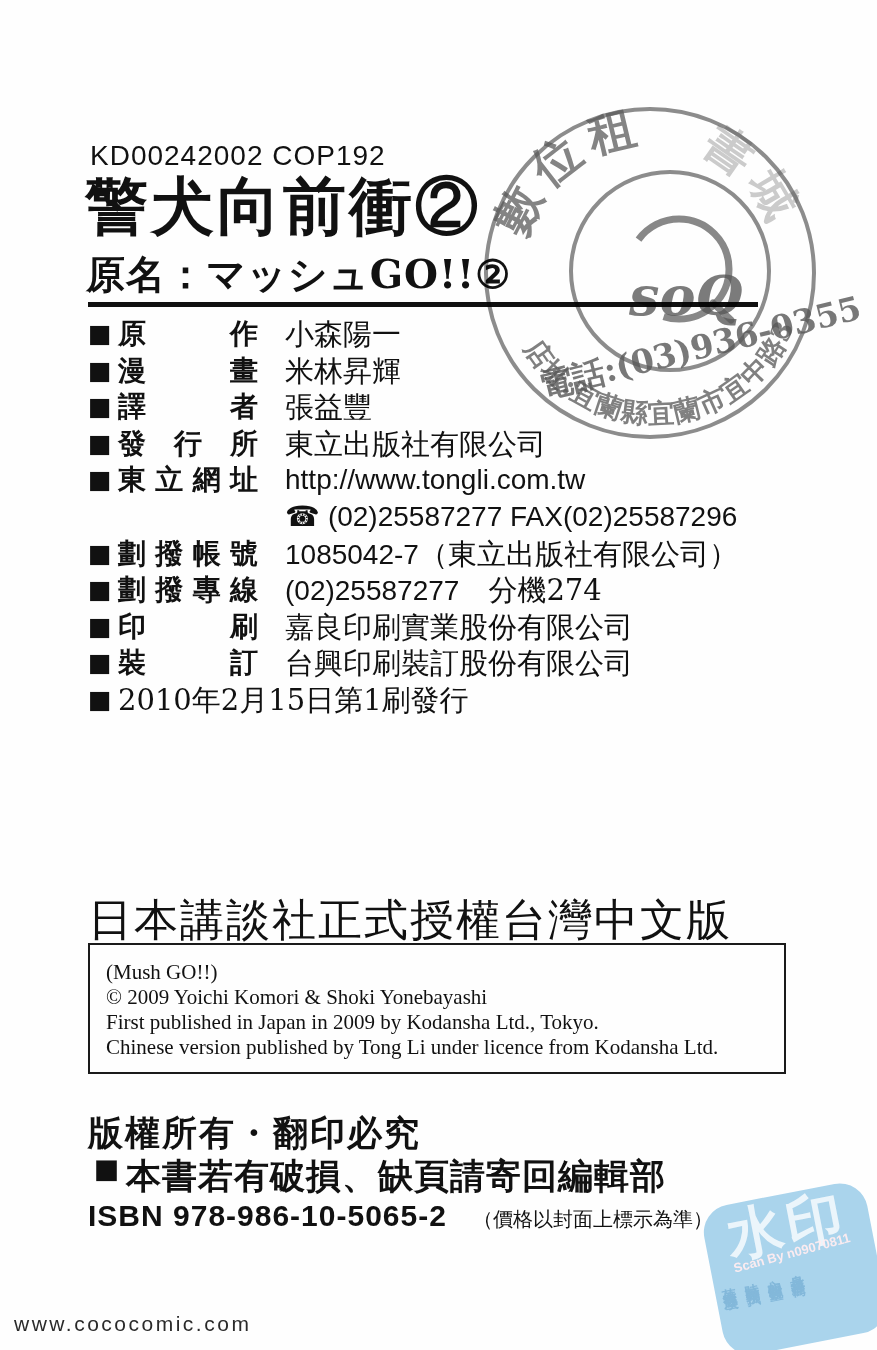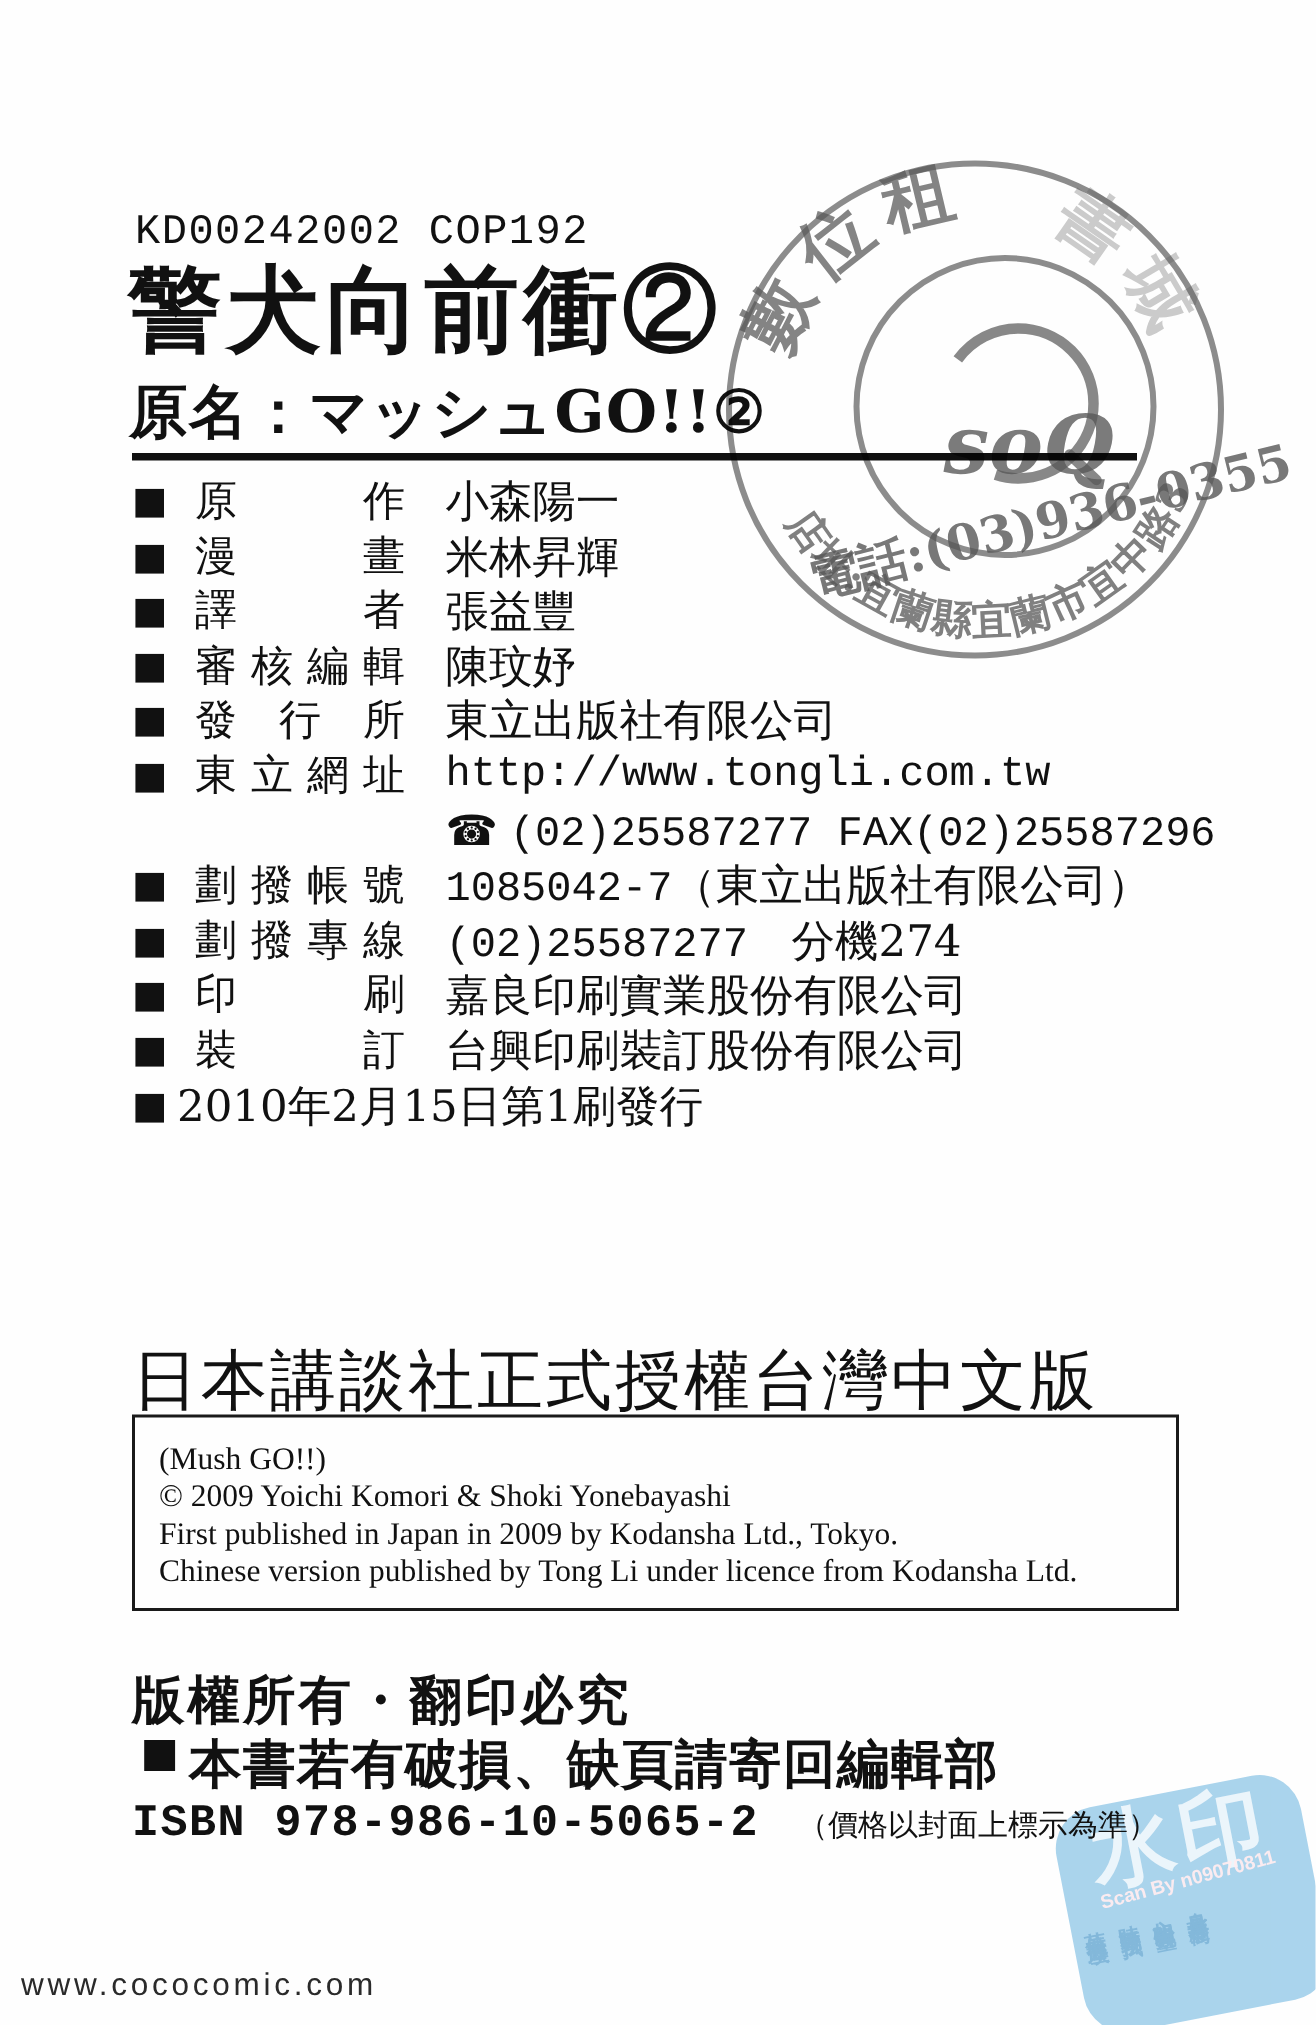--- a/index.html
+++ b/index.html
@@ -2,35 +2,35 @@
 <html><head>
 <meta charset="utf-8">
 <style>
   html,body{margin:0;padding:0;}
   body{
     width:877px;height:1350px;position:relative;overflow:hidden;
     background:#fefefe;color:#111;
     font-family:"DejaVu Serif","Liberation Serif",serif;
   }
   .abs{position:absolute;}
-  .mono{font-family:Liberation Mono, monospace;}
+  .mono{font-family:Liberation Sans, sans-serif;}
   .sans{font-family:"Liberation Sans","DejaVu Sans",sans-serif;}
 
   
   .code{left:90px;top:140px;font-size:28px;letter-spacing:1px;}
   .title{left:85px;top:164px;font-size:63px;font-weight:900;letter-spacing:3px;}
   .subtitle{left:86px;top:248px;font-size:39px;font-weight:700;letter-spacing:1px;}
   .rule{left:88px;top:302px;width:670px;height:5px;background:#101010;z-index:3;}
 
   
   .credits{left:88px;top:316px;width:700px;z-index:3;}
   .crow{height:36.6px;line-height:36.6px;white-space:nowrap;}
   .bullet{display:inline-block;width:30px;font-size:25px;vertical-align:top;}
-  .clabel{display:inline-block;width:140px;margin-right:27px;font-size:28px;font-weight:400;
-          text-align:justify;text-align-last:justify;vertical-align:top;margin-left:12px;}
+  .clabel{display:inline-block;width:140px;margin-right:27px;font-size:28px;font-weight:700;
+          text-align:justify;text-align-last:justify;vertical-align:top;}
   .cval{font-size:29px;font-weight:500;}
   .cval.mono{font-size:28px;font-weight:400;}
   .phone-glyph{font-size:28px;margin-right:8px;}
   .release .cval{font-size:29px;}
 
   
   .lic-heading{left:88px;top:891px;font-size:44px;font-weight:400;letter-spacing:2px;z-index:3;}
   .lic-box{left:88px;top:943px;width:668px;border:2px solid #1a1a1a;padding:15px 10px 12px 16px;z-index:3;}
   .lic-line{font-size:21px;line-height:25px;font-family:"Liberation Serif","DejaVu Serif",serif;}
 
@@ -100,23 +100,20 @@
   <div class="crow">
     <span class="bullet">■</span><span class="clabel">原作</span><span class="cval">小森陽一</span>
   </div>
   <div class="crow">
     <span class="bullet">■</span><span class="clabel">漫畫</span><span class="cval">米林昇輝</span>
   </div>
   <div class="crow">
     <span class="bullet">■</span><span class="clabel">譯者</span><span class="cval">張益豐</span>
   </div>
   <div class="crow">
-    <span class="bullet">■</span><span class="clabel">審核編輯</span><span class="cval">陳玟妤</span>
-  </div>
-  <div class="crow">
     <span class="bullet">■</span><span class="clabel">發行所</span><span class="cval">東立出版社有限公司</span>
   </div>
   <div class="crow">
     <span class="bullet">■</span><span class="clabel">東立網址</span><span class="cval mono">http://www.tongli.com.tw</span>
   </div>
   <div class="crow">
     <span class="bullet"></span><span class="clabel"></span><span class="phone-glyph">☎</span><span class="cval mono">(02)25587277  FAX(02)25587296</span>
   </div>
   <div class="crow">
     <span class="bullet">■</span><span class="clabel">劃撥帳號</span><span class="cval mono">1085042-7</span><span class="cval">（東立出版社有限公司）</span>

